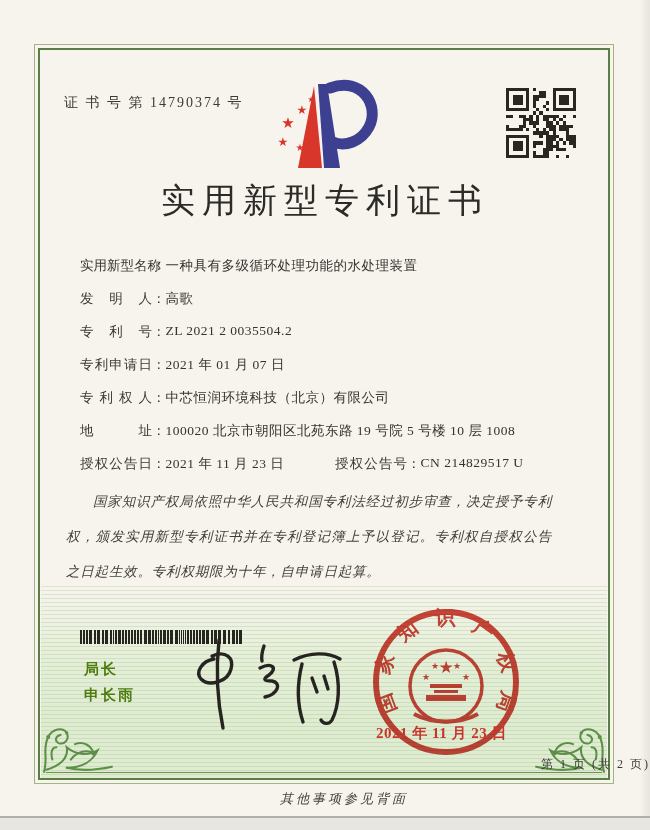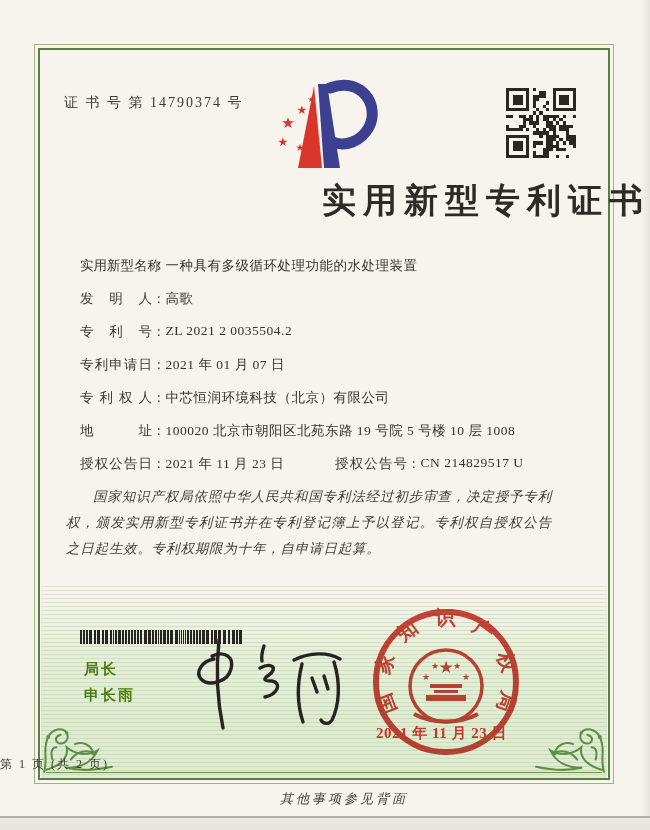--- a/index.html
+++ b/index.html
@@ -36,39 +36,39 @@
 
   
   .cert-no {
     position:absolute; left:64px; top:94px; z-index:2;
     font-size:14px; letter-spacing:2px; color:#3b3a36;
   }
   .logo { position:absolute; left:256px; top:72px; width:140px; height:104px; z-index:2; }
   .qr { position:absolute; left:506px; top:88px; width:70px; height:70px; z-index:2; }
   .title {
     position:absolute; left:0; top:178px; width:650px; z-index:2;
-    text-align:right; font-size:34px; font-weight:bold; letter-spacing:7px; color:#2c2b28;
+    text-align:center; font-size:34px; font-weight:normal; letter-spacing:7px; color:#2c2b28;
   }
 
   
   .fields { position:absolute; left:80px; top:257px; width:470px; z-index:2; font-size:13.5px; }
   .frow { position:relative; height:20px; margin-bottom:13px; white-space:nowrap; }
   .flabel {
     display:inline-block; width:72px; text-align:justify; text-align-last:justify;
     vertical-align:top; color:#3b3a36;
   }
   .fcolon { display:inline-block; vertical-align:top; color:#3b3a36; }
   .fvalue { display:inline-block; vertical-align:top; letter-spacing:.5px; color:#343330; }
   .fpair2 { position:absolute; left:255px; top:0; white-space:nowrap; }
   .fpair2 .flabel { width:72px; }
 
   
   .body-text {
     position:absolute; left:66px; top:484px; width:486px; z-index:2;
-    font-size:13.5px; line-height:26px; letter-spacing:.8px;
+    font-size:13.5px; line-height:35px; letter-spacing:.8px;
     font-style:italic; color:#403e38; text-align:justify;
   }
   .body-text p { text-indent:2em; }
 
   
   .barcode { position:absolute; left:80px; top:630px; width:166px; height:14px; z-index:4; }
   .officer {
     position:absolute; left:84px; top:656px; z-index:4;
     font-family:"Liberation Sans","DejaVu Sans",sans-serif;
     font-weight:bold; font-size:15px; line-height:26px; color:#4d7c0f; letter-spacing:2px;
@@ -78,21 +78,21 @@
           opacity:.93; mix-blend-mode:multiply; }
   .seal-date {
     position:absolute; left:376px; top:724px; z-index:6;
     font-size:15px; font-weight:bold; color:#c8352b; letter-spacing:.5px;
     font-family:"Liberation Serif","DejaVu Serif",serif;
   }
 
   
   .page-info {
     position:absolute; left:0; top:756px; width:650px; z-index:4;
-    text-align:left; font-size:12px; letter-spacing:2px; color:#3b3a36;
+    text-align:right; font-size:12px; letter-spacing:2px; color:#3b3a36;
   }
   .back-note {
     position:absolute; left:0; top:790px; width:650px; z-index:2;
     text-align:center; font-size:13px; font-style:italic; letter-spacing:3px; color:#45433c;margin-left:19px;
   }
   .scan-edge {
     position:absolute; left:0; top:816px; width:650px; height:14px; z-index:0;
     background:#e8e6e1; border-top:2px solid #b3b0aa;
   }
   .scan-shade-r {

